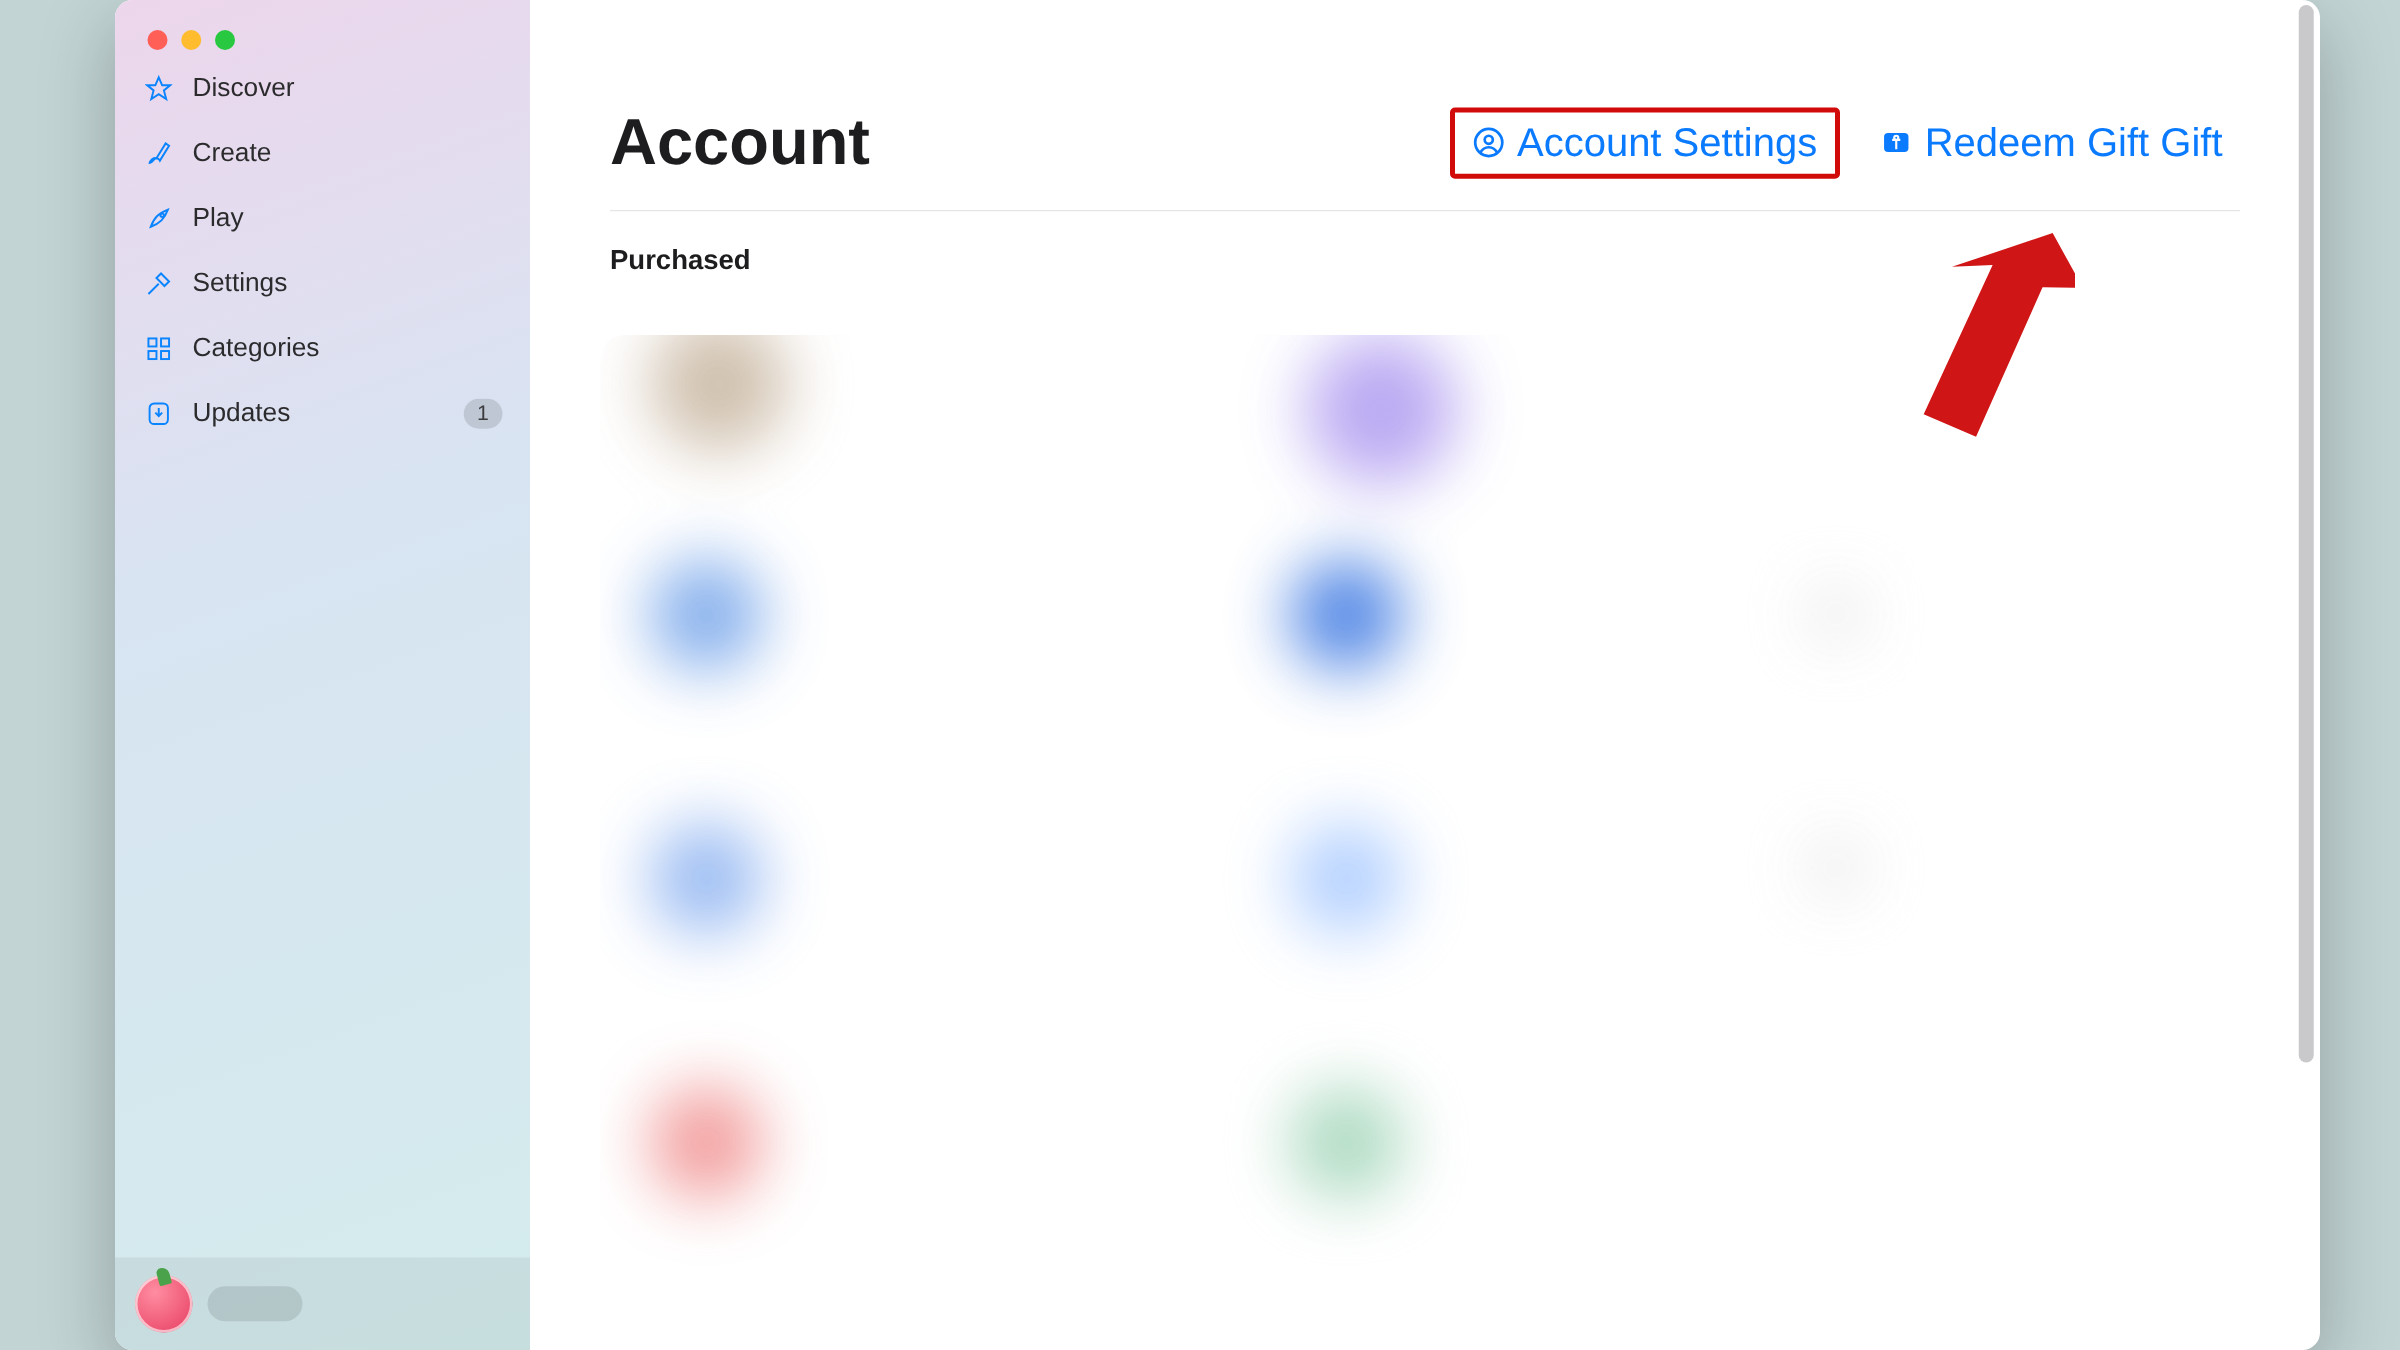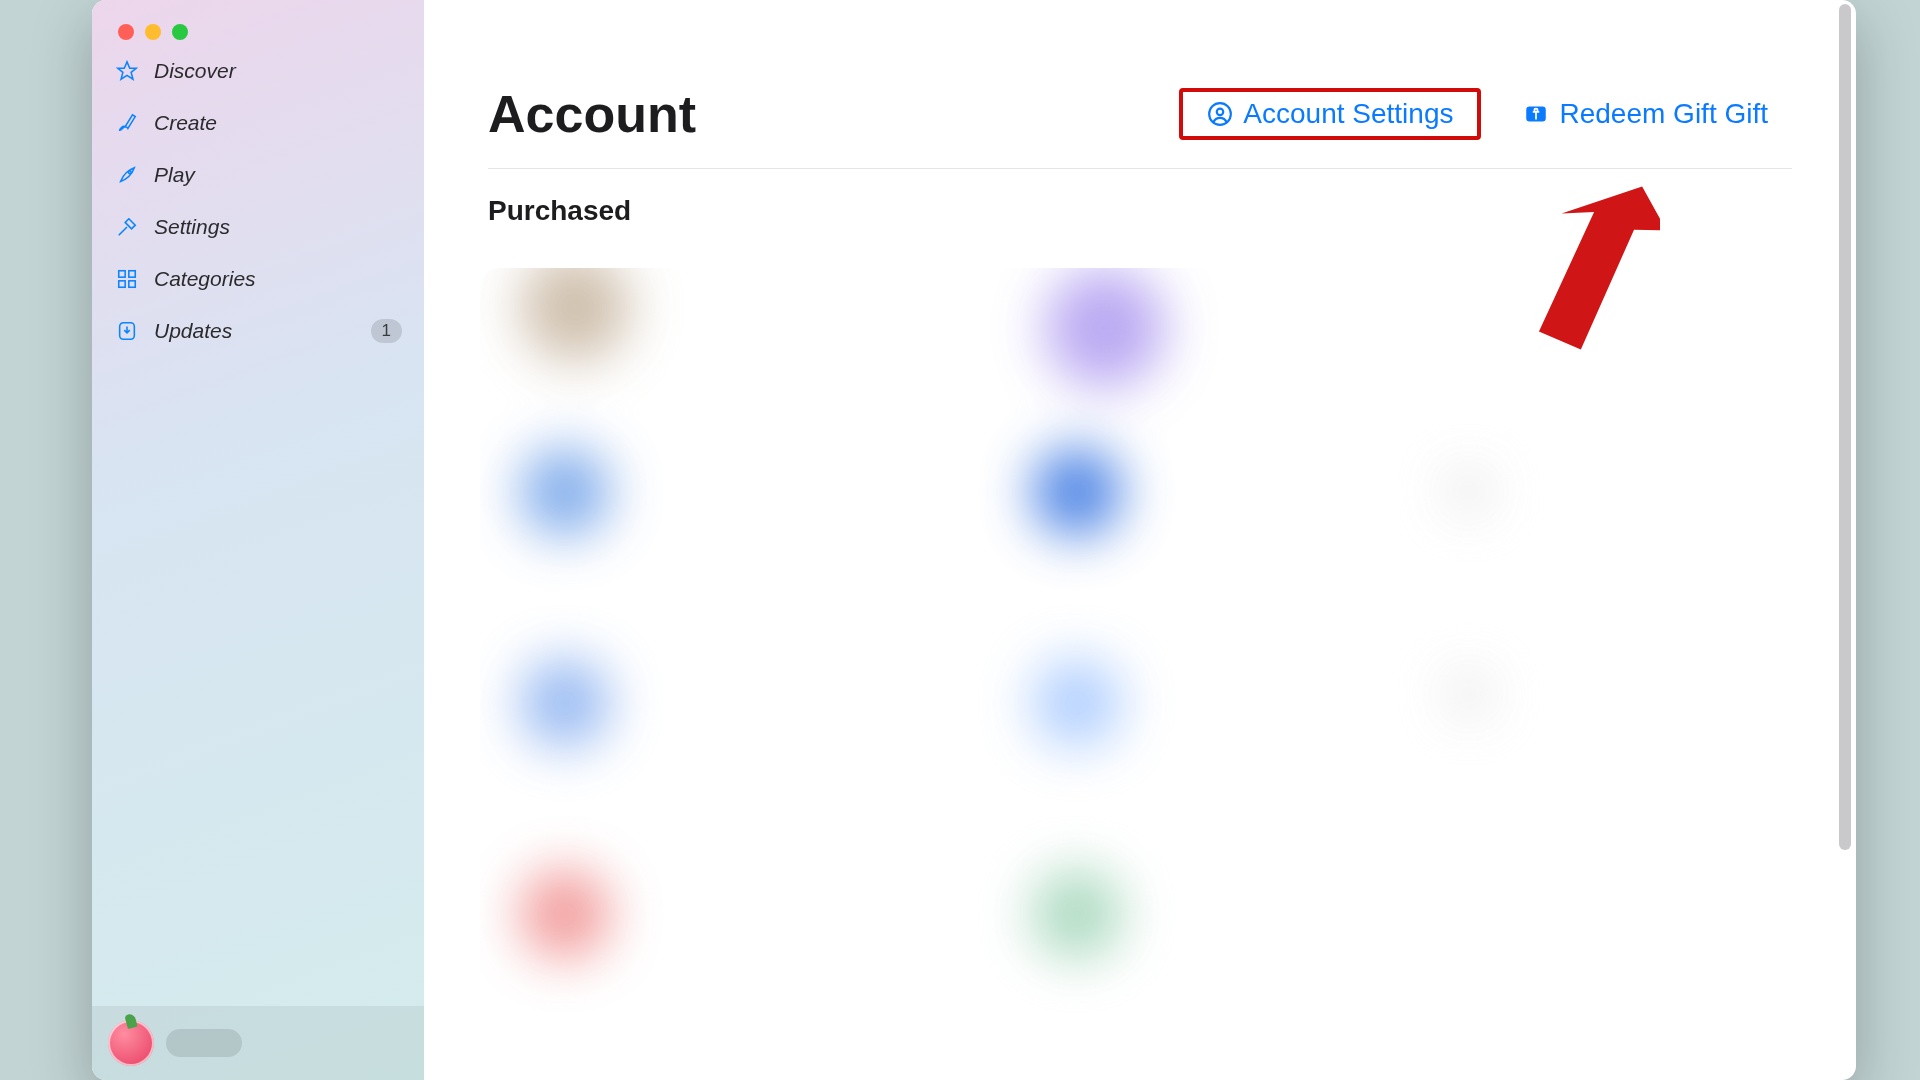--- a/index.html
+++ b/index.html
@@ -74,21 +74,20 @@
     }
     .nav-item .icon {
       width: 26px; height: 26px;
       display:flex; align-items:center; justify-content:center;
       color:#0a84ff;
     }
     .nav-item svg { stroke:#0a84ff; fill:none; stroke-width:1.7; }
     .nav-label {
       font-size: 21px;
       color: #2b2b2d;
-      font-style: italic;
     }
     .badge {
       margin-left:auto;
       background: rgba(0,0,0,0.12);
       color:#3b3b3d;
       border-radius: 16px;
       font-size:17px;
       padding: 2px 11px;
     }
     .sidebar-footer {
@@ -138,30 +137,30 @@
       font-weight: 700;
       color:#1d1d1f;
     }
     .header-actions {
       margin-left:auto;
       display:flex; align-items:center; gap:18px;
     }
     .link-btn {
       display:flex; align-items:center; gap:10px;
       color:#0a7aff;
-      font-size:28px;
-      padding:6px 24px;
+      font-size:32px;
+      padding:6px 14px;
       border-radius:4px;
     }
     .link-btn .icon { display:flex; }
     .highlight-box {
       border: 4px solid #d10a0a;
     }
     .section-title {
-      font-size: 28px;
+      font-size: 22px;
       font-weight:700;
       color:#1d1d1f;
       margin-top: 26px;
     }
     .blur-area {
       position:absolute;
       left:56px; right:30px;
       top: 268px; bottom: 0;
       border-radius: 20px;
       overflow:hidden;

